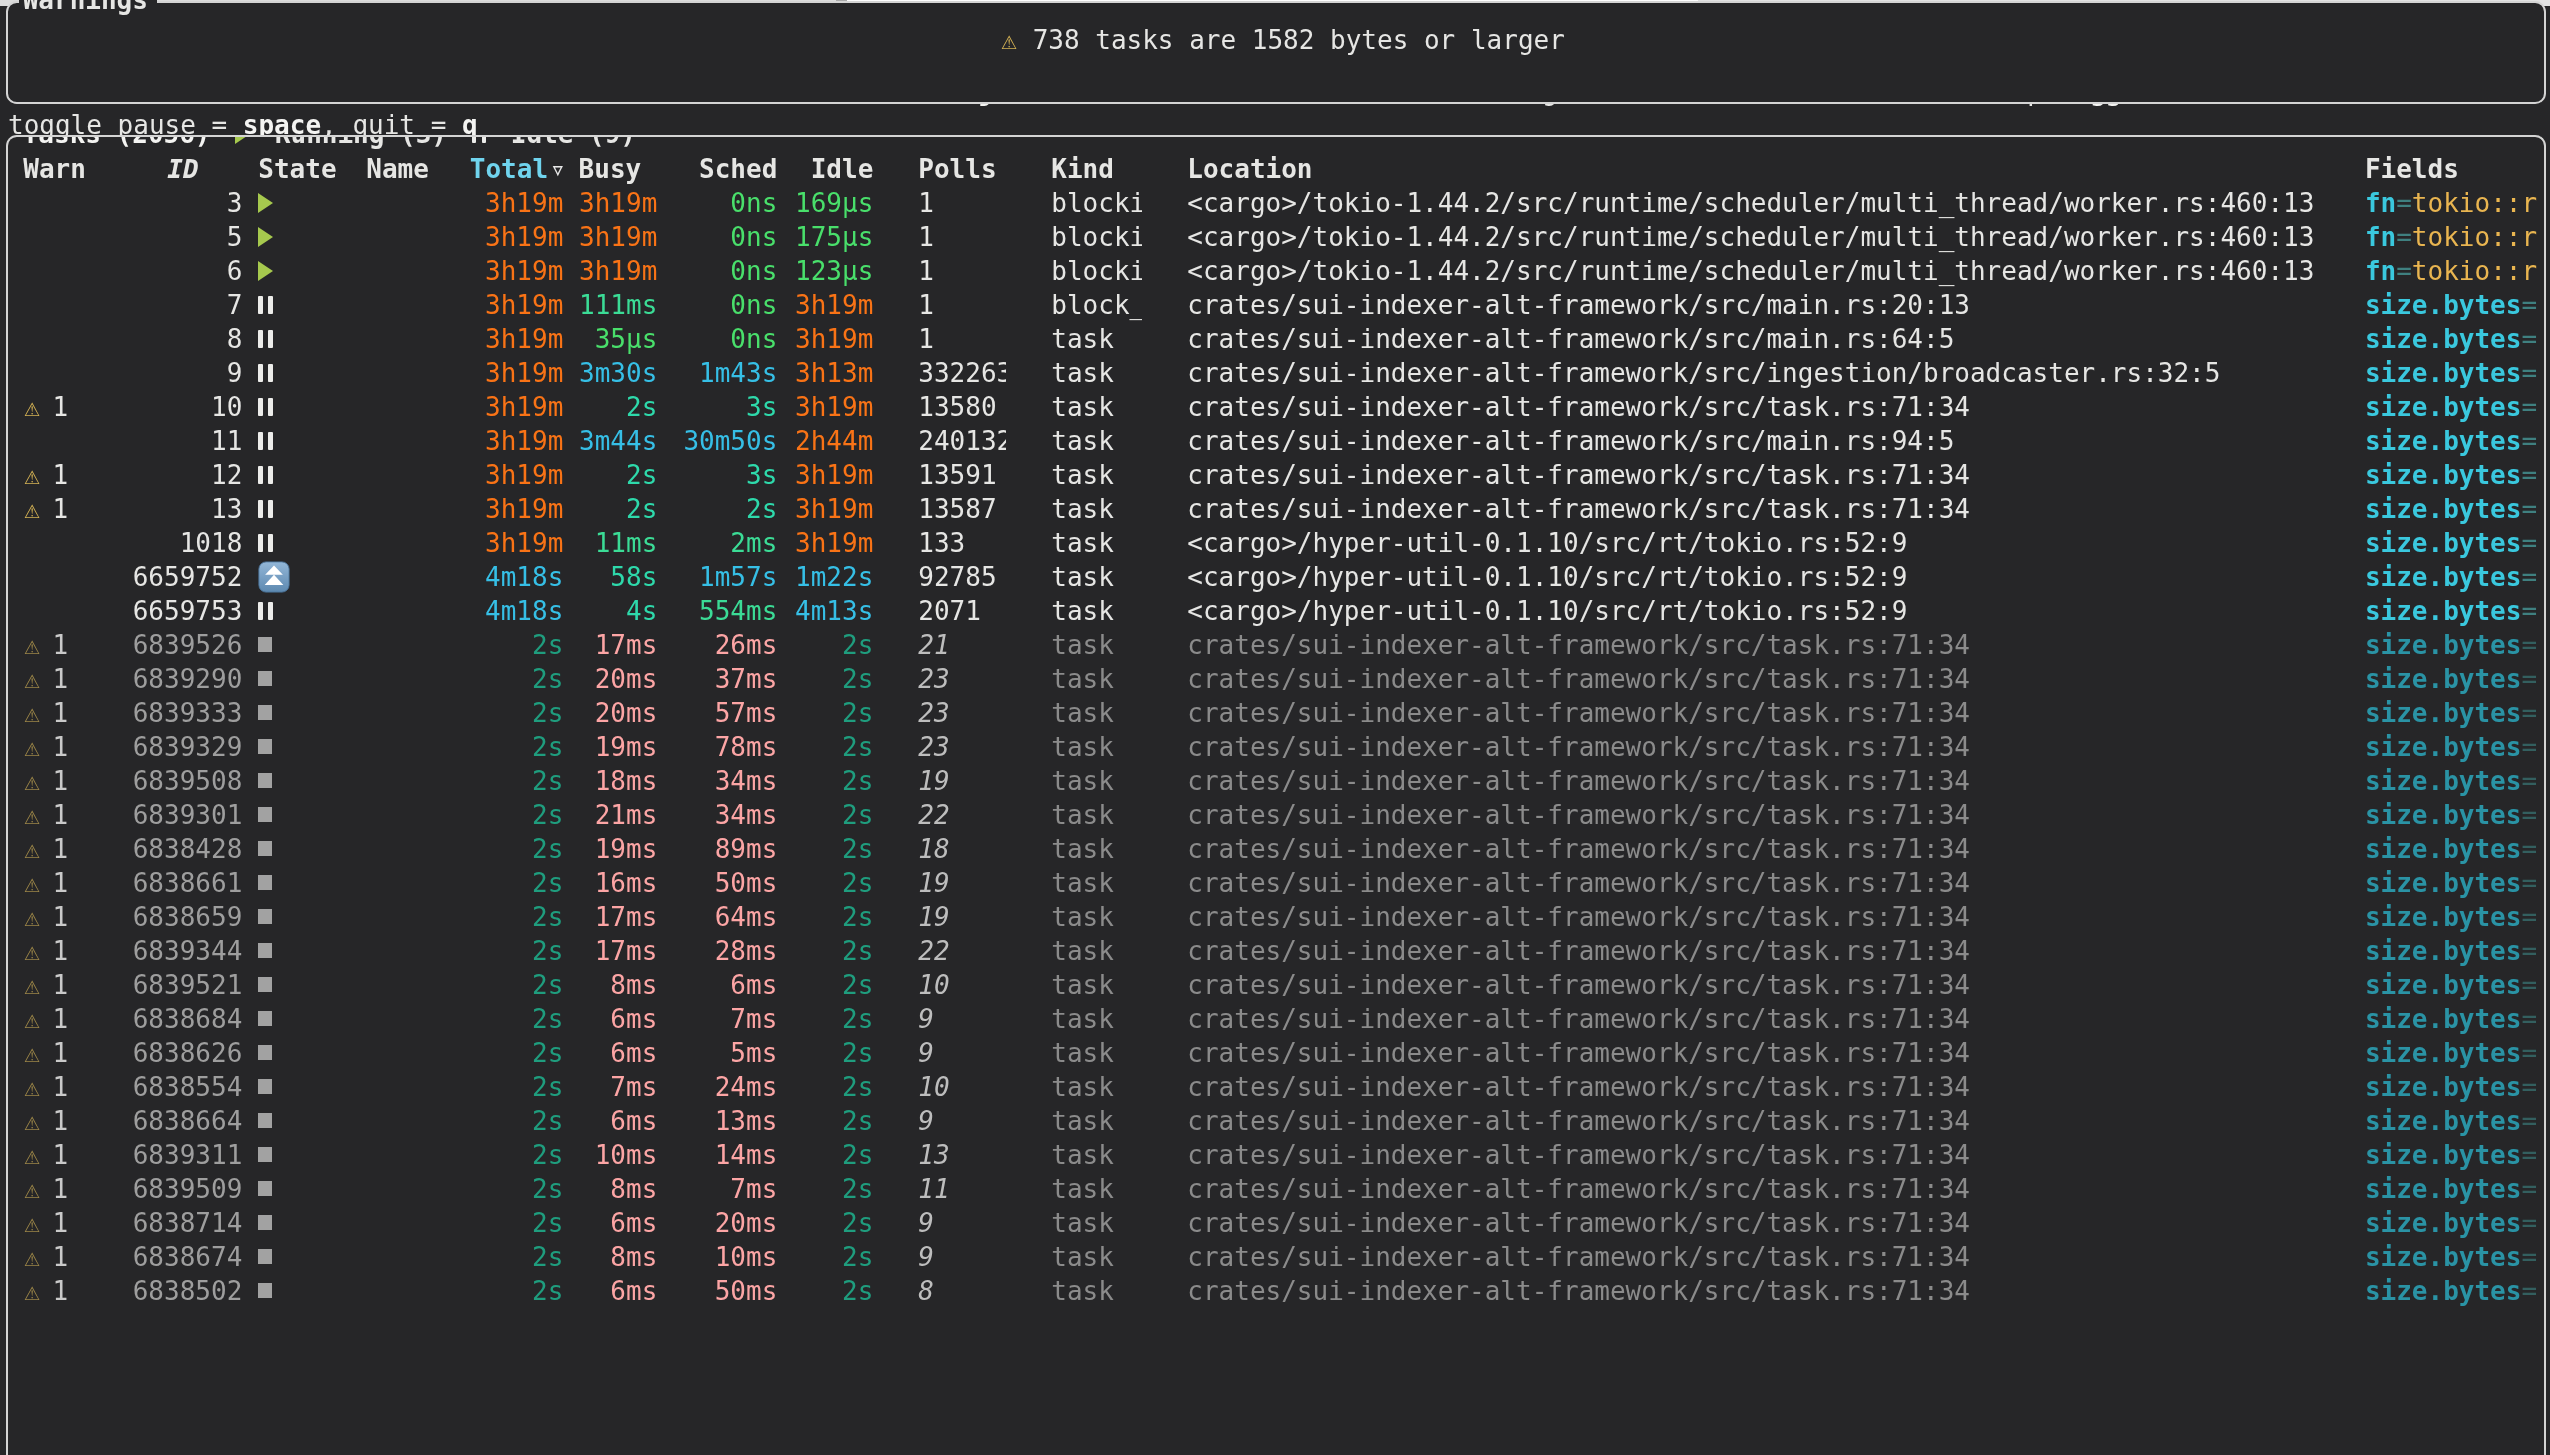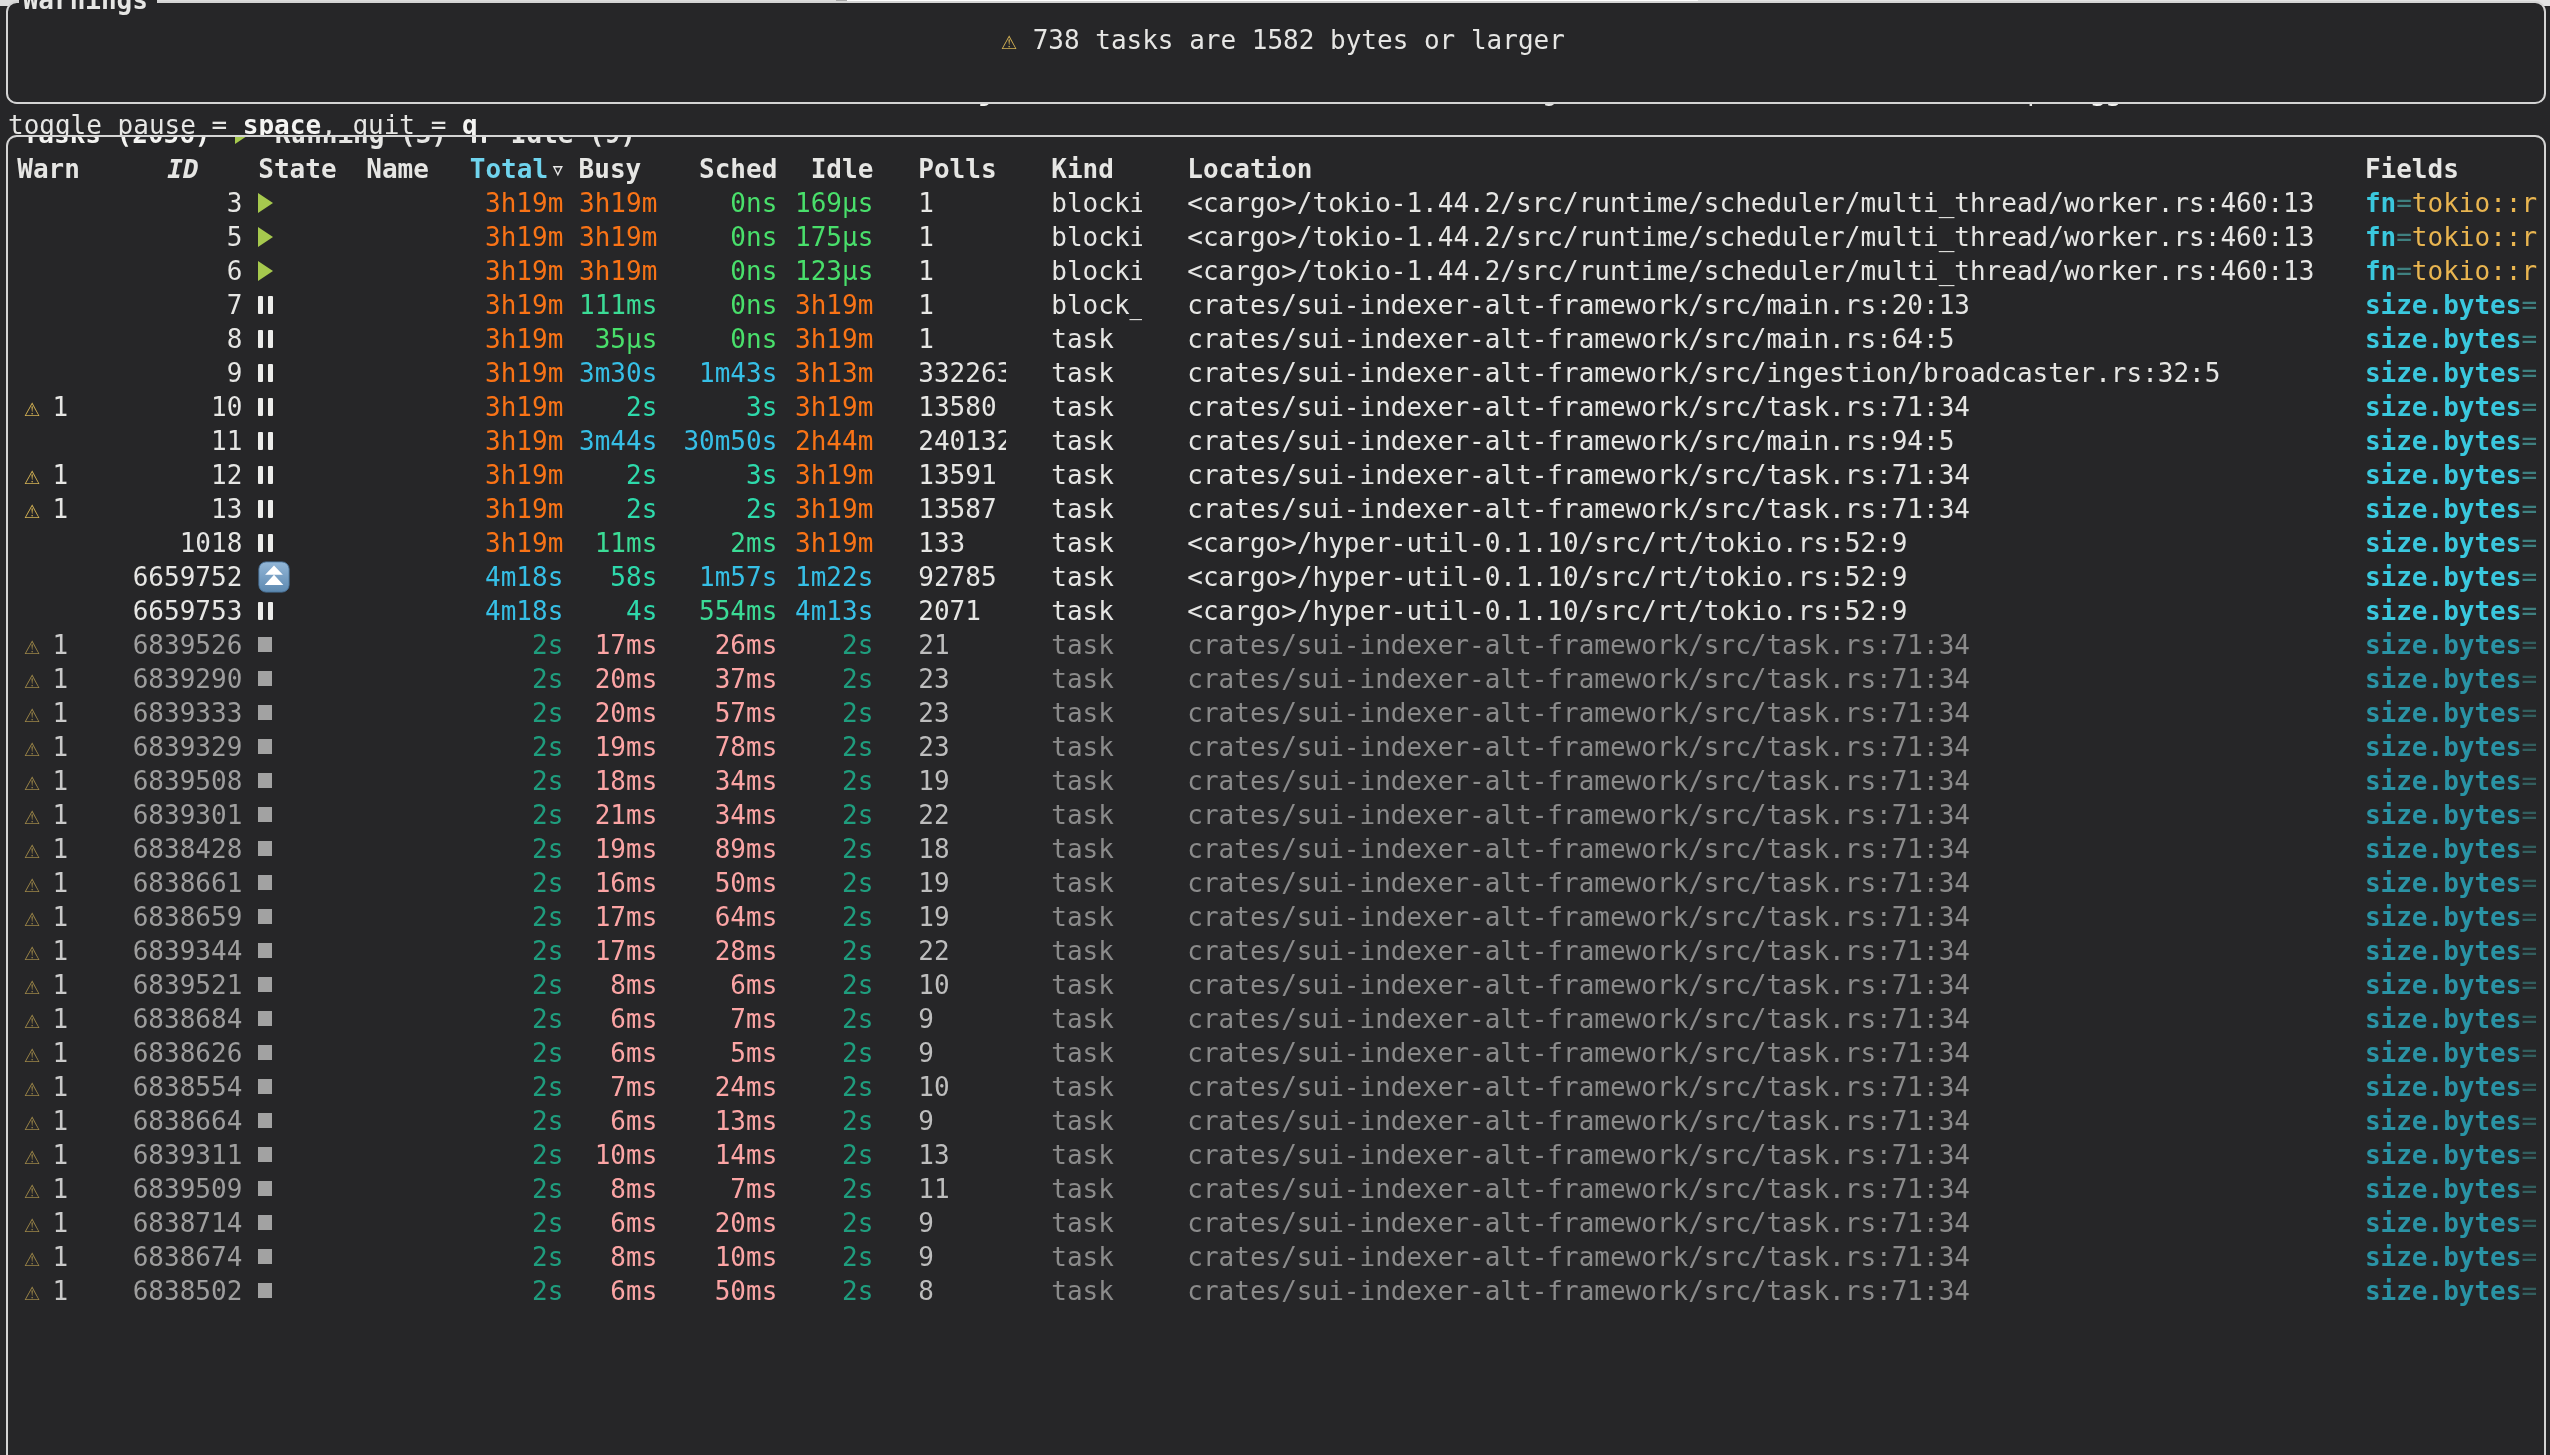--- a/index.html
+++ b/index.html
@@ -25,21 +25,21 @@
   .warn-tri{color:#d4b254;}
   .warn-tri.dimc{color:#9c8648;}
   #tasks-panel{margin-top:30.5px;height:1319px;border-bottom:none;border-radius:10.8px 10.8px 0 0;overflow:hidden;}
   
   .ttable{padding-top:15.3px;}
   .trow,.thead{display:grid;grid-template-columns:108px 126px 124px 99px 98px 94px 120px 96px 133px 136px minmax(0,1fr) 184px;
         height:34px;line-height:34px;white-space:pre;overflow:hidden;}
   .thead{font-weight:700;}
   .c{overflow:hidden;}
   .c.warn{padding-left:16px;}
-  .th.warn{padding-left:9px;}
+  .th.warn{padding-left:15px;}
   .c.id{text-align:right;}
   .th.id{text-align:center;padding-left:7.2px;font-style:italic;}
   .c.state{padding-left:16px;display:flex;align-items:center;}
   .th.state{padding-left:16px;}
   .th.name{padding-left:0;}
   .c.total,.c.busy,.c.sched,.c.idle{text-align:right;}
   .th.total{text-align:center;padding-left:4.5px;}
   .th.busy{text-align:left;padding-left:15.3px;}
   .th.sched{text-align:right;padding-left:41px;}
   .th.idle{text-align:right;padding-left:33px;}
@@ -57,21 +57,21 @@
   .u-us,.u-ns{color:#49df6b;}
   
   .fk{color:#3ac8de;font-weight:700;}
   .feq{color:#3f8080;}
   .fv{color:#e9b550;}
   
   .warn-n{margin-left:12.6px;color:#e6e6e4;}
   
   .trow.dim{color:#8b8b8b;}
   .trow.dim .c.id{color:#9e9e9e;}
-  .trow.dim .c.polls{color:#bdbdbd;}
+  .trow.dim .c.polls{color:#bdbdbd;font-style:italic;}
   .trow.dim .warn-n{color:#c9c9c9;}
   .trow.dim .u-s{color:#1f9d7e;}
   .trow.dim .u-ms{color:#fca5a5;}
   .trow.dim .fk{color:#2a93a5;}
   .trow.dim .feq{color:#335f5f;}
   
   .icon-run{width:0;height:0;border-left:15.3px solid #a6c94e;border-top:10px solid transparent;border-bottom:10px solid transparent;display:inline-block;}
   .icon-pause{display:inline-flex;gap:5.4px;}
   .icon-pause i{display:block;width:4.5px;height:18px;background:#ececea;border-radius:0.9px;}
   .icon-stop{display:inline-block;width:13.5px;height:15.3px;background:#a2a2a2;}

